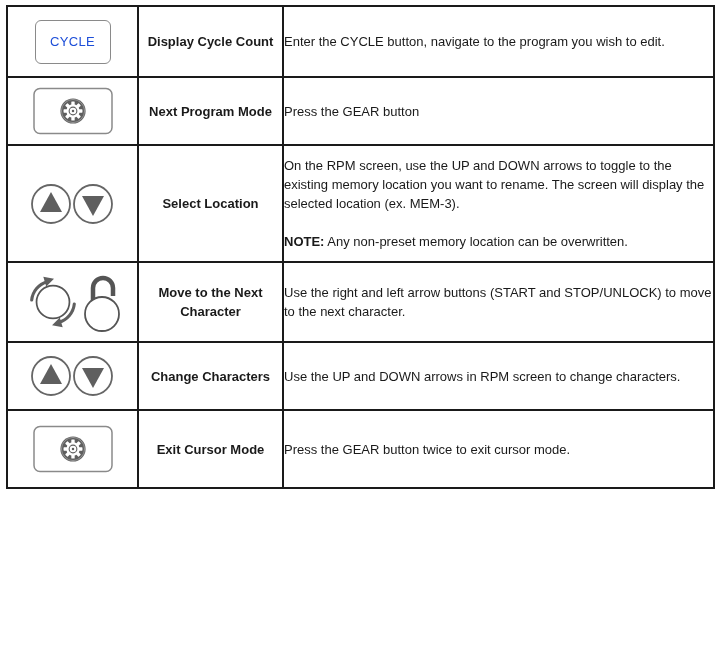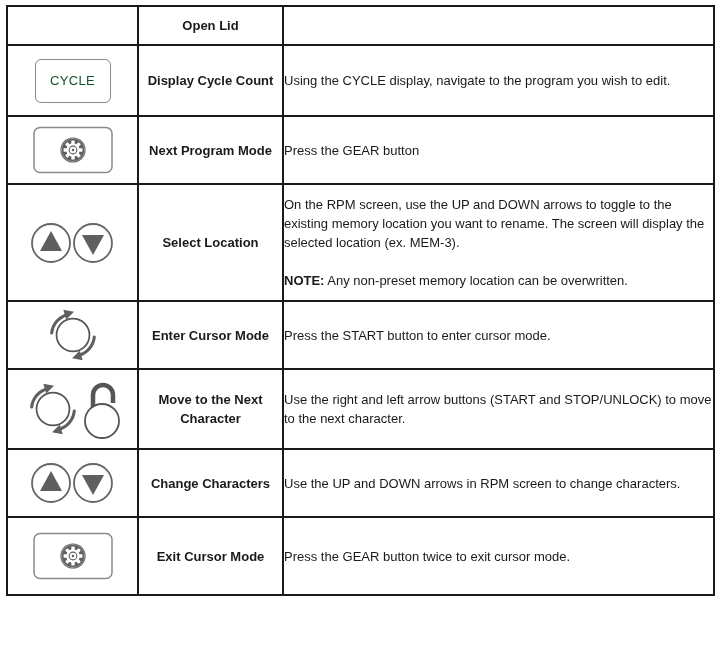--- a/index.html
+++ b/index.html
@@ -6,21 +6,21 @@
   body { width: 720px; height: 657px; position: relative; overflow: hidden;
          font-family: "Liberation Sans", "DejaVu Sans", sans-serif; color: #1a1a1a; }
   table.steps { position: absolute; left: 6px; top: 5px; border-collapse: collapse; table-layout: fixed; width: 709px; }
   table.steps td { border: 2px solid #1a1a1a; padding: 0; vertical-align: middle; }
   td.icon-cell { width: 129px; text-align: center; }
   td.step-cell { width: 143px; text-align: center; font-weight: bold; font-size: 13px; line-height: 19px; padding: 0 8px; }
   td.desc-cell { font-size: 13px; line-height: 19px; padding: 0 8px 0 8px; }
   .note-label { font-weight: bold; }
   .gap { height: 19px; }
   .cycle-btn { display: inline-block; width: 76px; height: 44px; border: 1.5px solid #8a8a8a; border-radius: 6px;
-               box-sizing: border-box; line-height: 41px; font-size: 13px; color: #14532d; letter-spacing: 0.3px; }
+               box-sizing: border-box; line-height: 41px; font-size: 13px; color: #1d4ed8; letter-spacing: 0.3px; }
   svg { display: inline-block; vertical-align: middle; }
 </style>
 </head>
 <body>
 
 <svg width="0" height="0" style="position:absolute">
   <defs>
     <symbol id="sym-gear" viewBox="0 0 40 40">
       <circle cx="20" cy="20" r="18" fill="#5f5f5f"></circle>
       <circle cx="20" cy="20" r="16.5" fill="none" stroke="#bdbdbd" stroke-width="0.8"></circle>
@@ -54,32 +54,27 @@
     <symbol id="sym-lock" viewBox="0 0 40 64">
       <path d="M10 36 L10 18 A 10 10 0 0 1 30 18 L30 26" fill="none" stroke="#555" stroke-width="4.5" stroke-linecap="butt"></path>
       <circle cx="19" cy="44" r="17" fill="#fff" stroke="#555" stroke-width="1.8"></circle>
     </symbol>
   </defs>
 </svg>
 
 <table class="steps">
   <tbody>
 
-    <tr style="height:39px">
-      <td class="icon-cell"></td>
-      <td class="step-cell">Open Lid</td>
-      <td class="desc-cell"></td>
-    </tr>
 
     <tr style="height:71px">
       <td class="icon-cell">
         <span class="cycle-btn">CYCLE</span>
       </td>
       <td class="step-cell">Display Cycle Count</td>
-      <td class="desc-cell">Using the CYCLE display, navigate to the program you wish to edit.</td>
+      <td class="desc-cell">Enter the CYCLE button, navigate to the program you wish to edit.</td>
     </tr>
 
     <tr style="height:68px">
       <td class="icon-cell">
         <svg width="80" height="48" viewBox="0 0 80 48">
           <rect x="1" y="1.5" width="78" height="45" rx="6" fill="#fff" stroke="#8a8a8a" stroke-width="1.5"></rect>
           <use href="#sym-gear" x="26" y="10" width="28" height="28"></use>
         </svg>
       </td>
       <td class="step-cell">Next Program Mode</td>
@@ -93,29 +88,20 @@
           </svg>
       </td>
       <td class="step-cell">Select Location</td>
       <td class="desc-cell">
         <div>On the RPM screen, use the UP and DOWN arrows to toggle to the existing memory location you want to rename. The screen will display the selected location (ex. MEM-3).</div>
         <div class="gap"></div>
         <div><span class="note-label">NOTE:</span><span> Any non-preset memory location can be overwritten.</span></div>
       </td>
     </tr>
 
-    <tr style="height:68px">
-      <td class="icon-cell">
-        <svg width="62" height="62">
-            <use href="#sym-cycle" width="62" height="62"></use>
-          </svg>
-      </td>
-      <td class="step-cell">Enter Cursor Mode</td>
-      <td class="desc-cell">Press the START button to enter cursor mode.</td>
-    </tr>
 
     <tr style="height:80px">
       <td class="icon-cell">
         <svg width="62" height="62" style="margin-right:-6px">
             <use href="#sym-cycle" width="62" height="62"></use>
           </svg>
         <svg width="40" height="64">
             <use href="#sym-lock" width="40" height="64"></use>
           </svg>
       </td>

